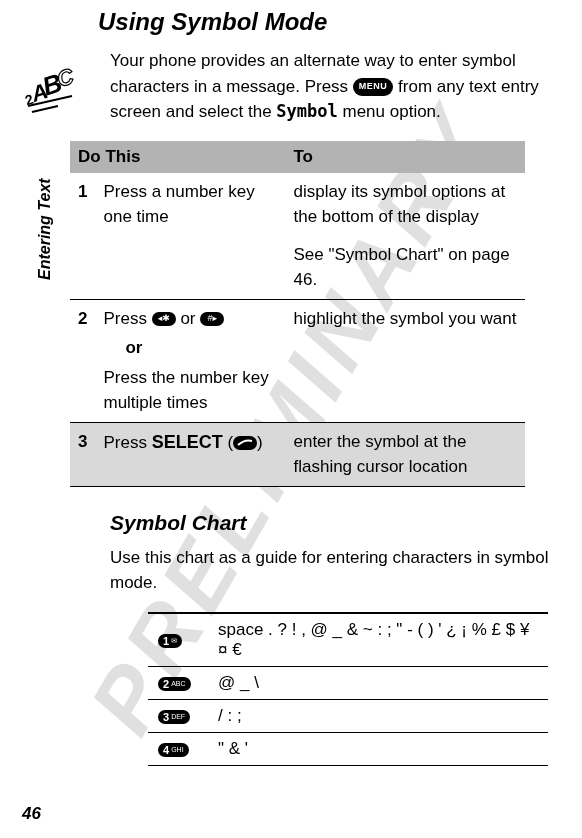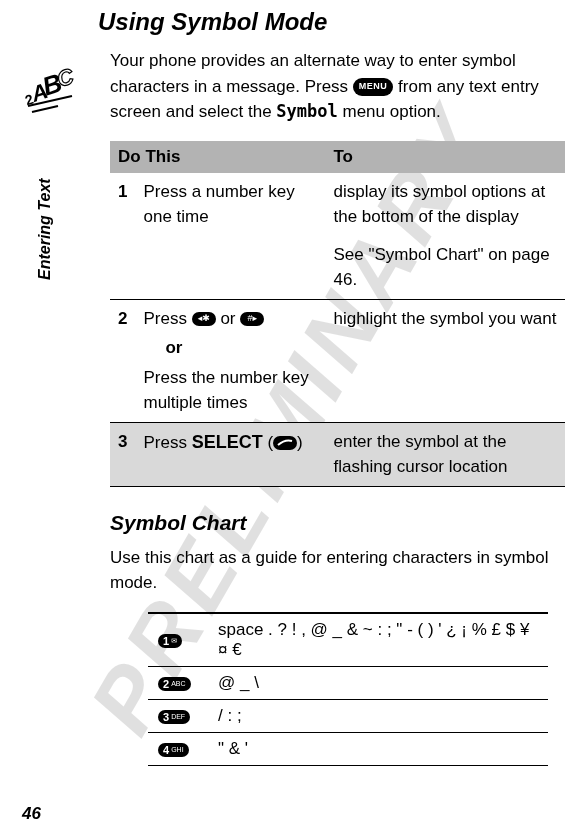--- a/index.html
+++ b/index.html
@@ -76,21 +76,21 @@
       vertical-align: middle;
       letter-spacing: 0.5px;
     }
     .symbol-menu {
       font-family: monospace;
       font-weight: bold;
       font-size: 17px;
       text-align: center;
     }
     .instruction-table {
-      margin-left: 92px;
+      margin-left: 52px;
       width: 455px;
       border-collapse: collapse;
       margin-bottom: 24px;
     }
     .instruction-table thead tr {
       background: #b3b3b3;
     }
     .instruction-table th {
       text-align: left;
       font-size: 17px;

